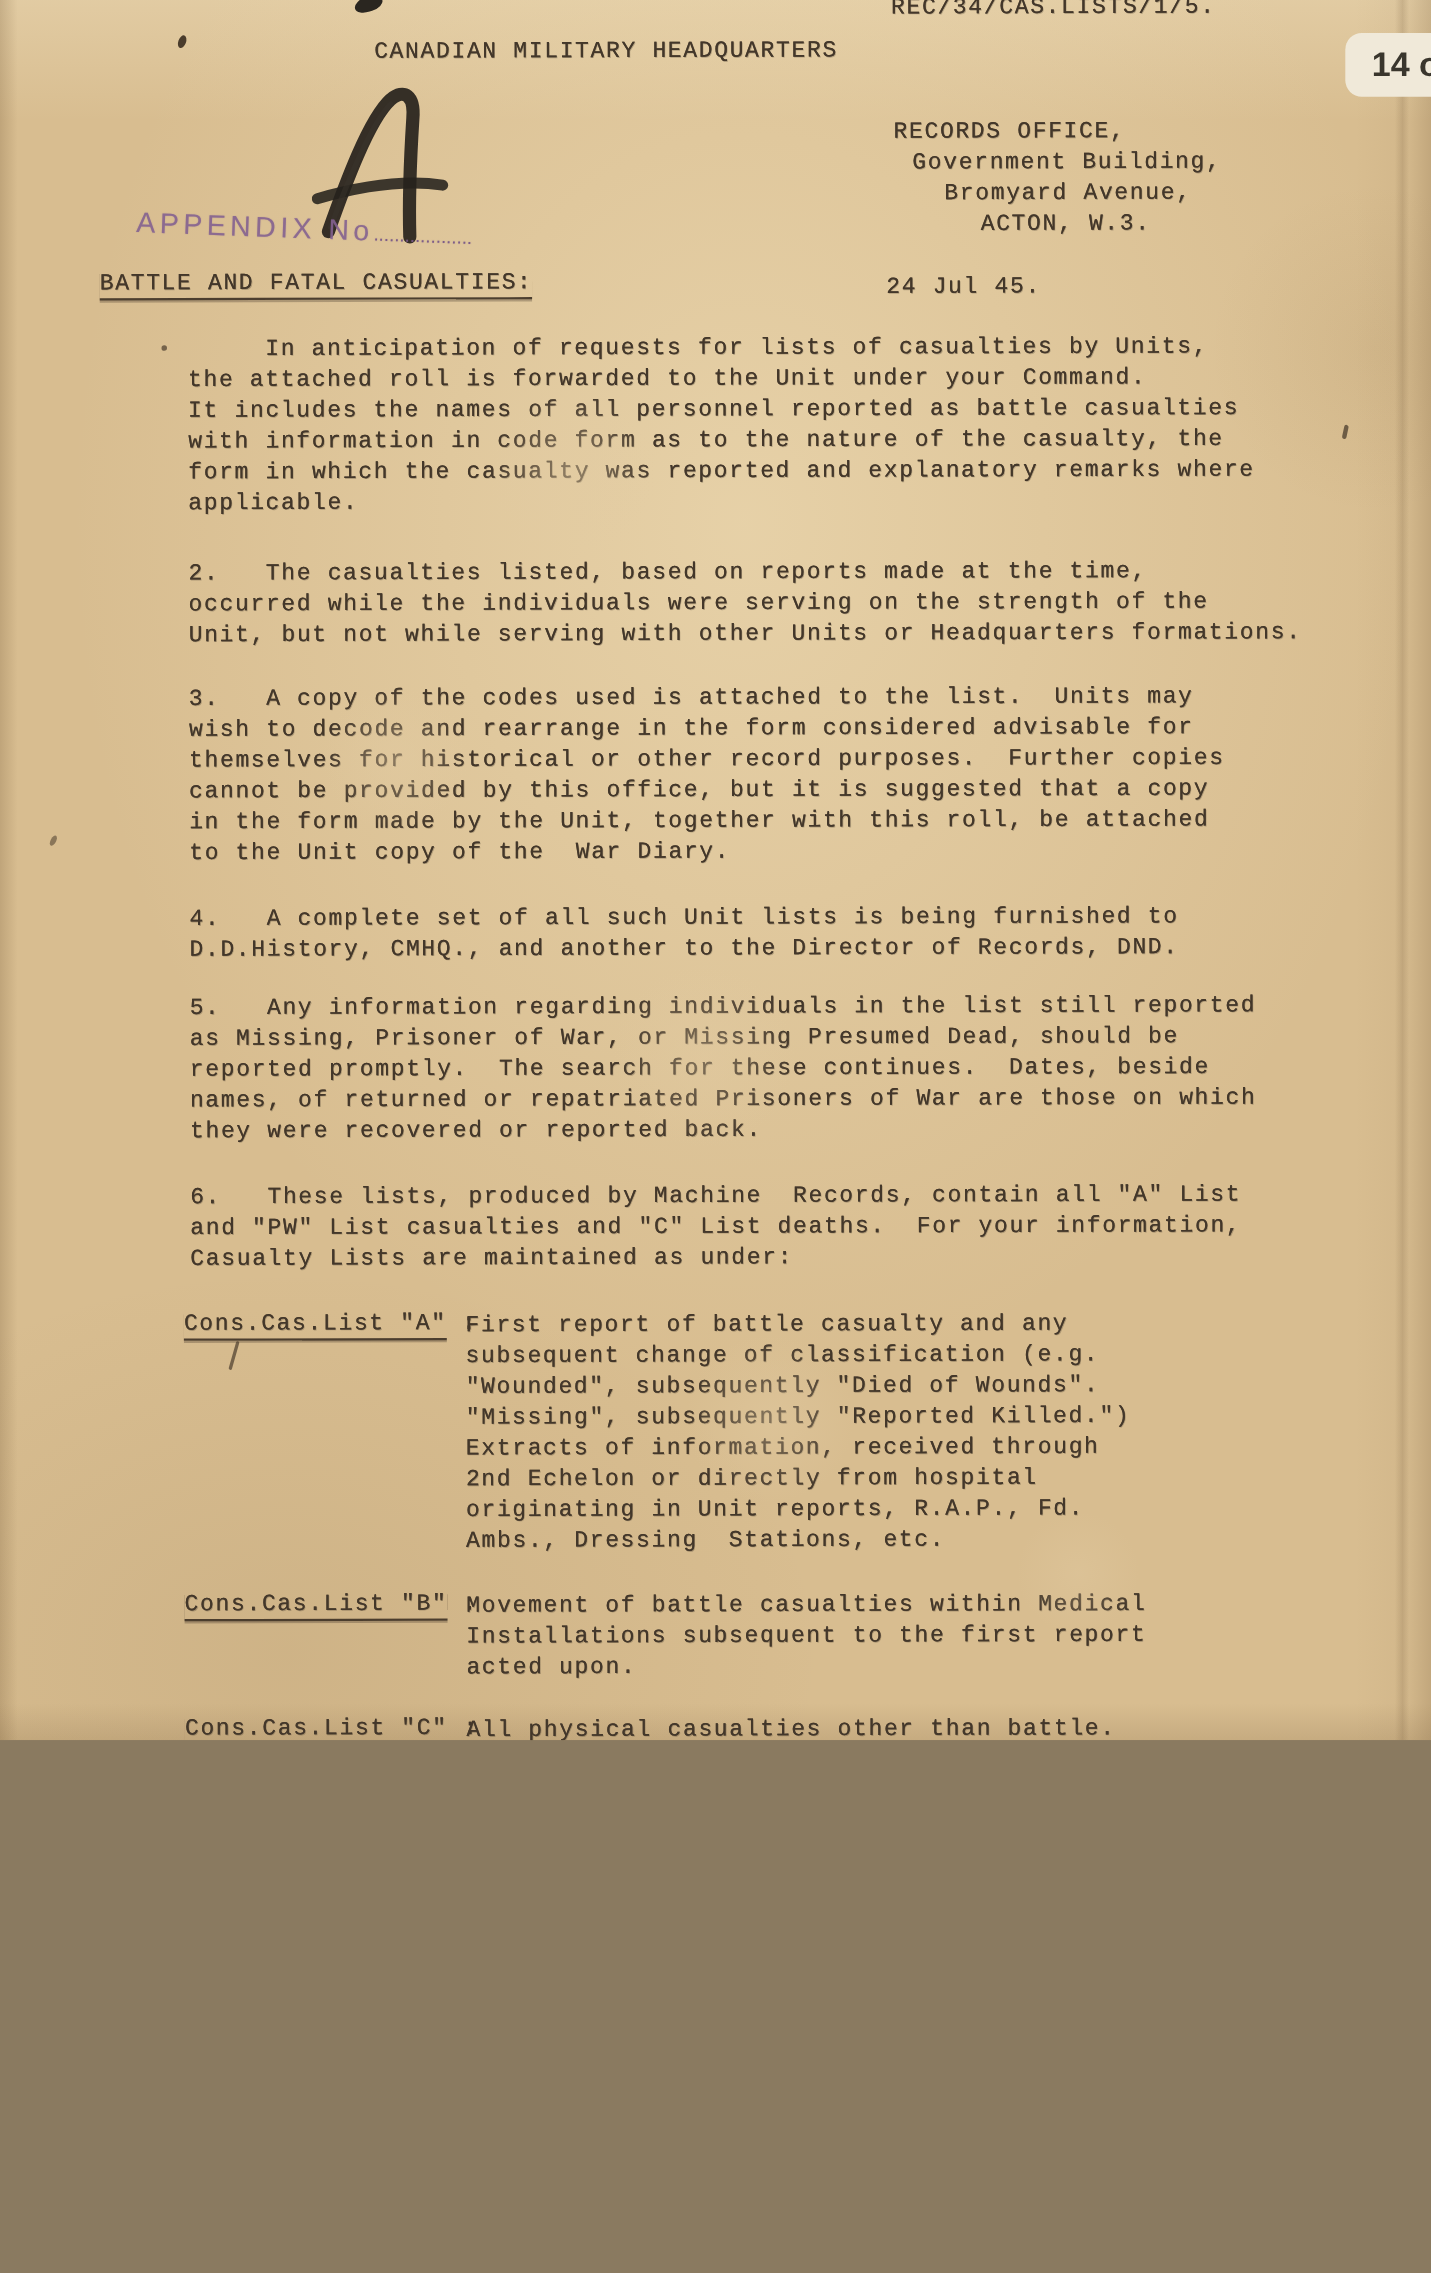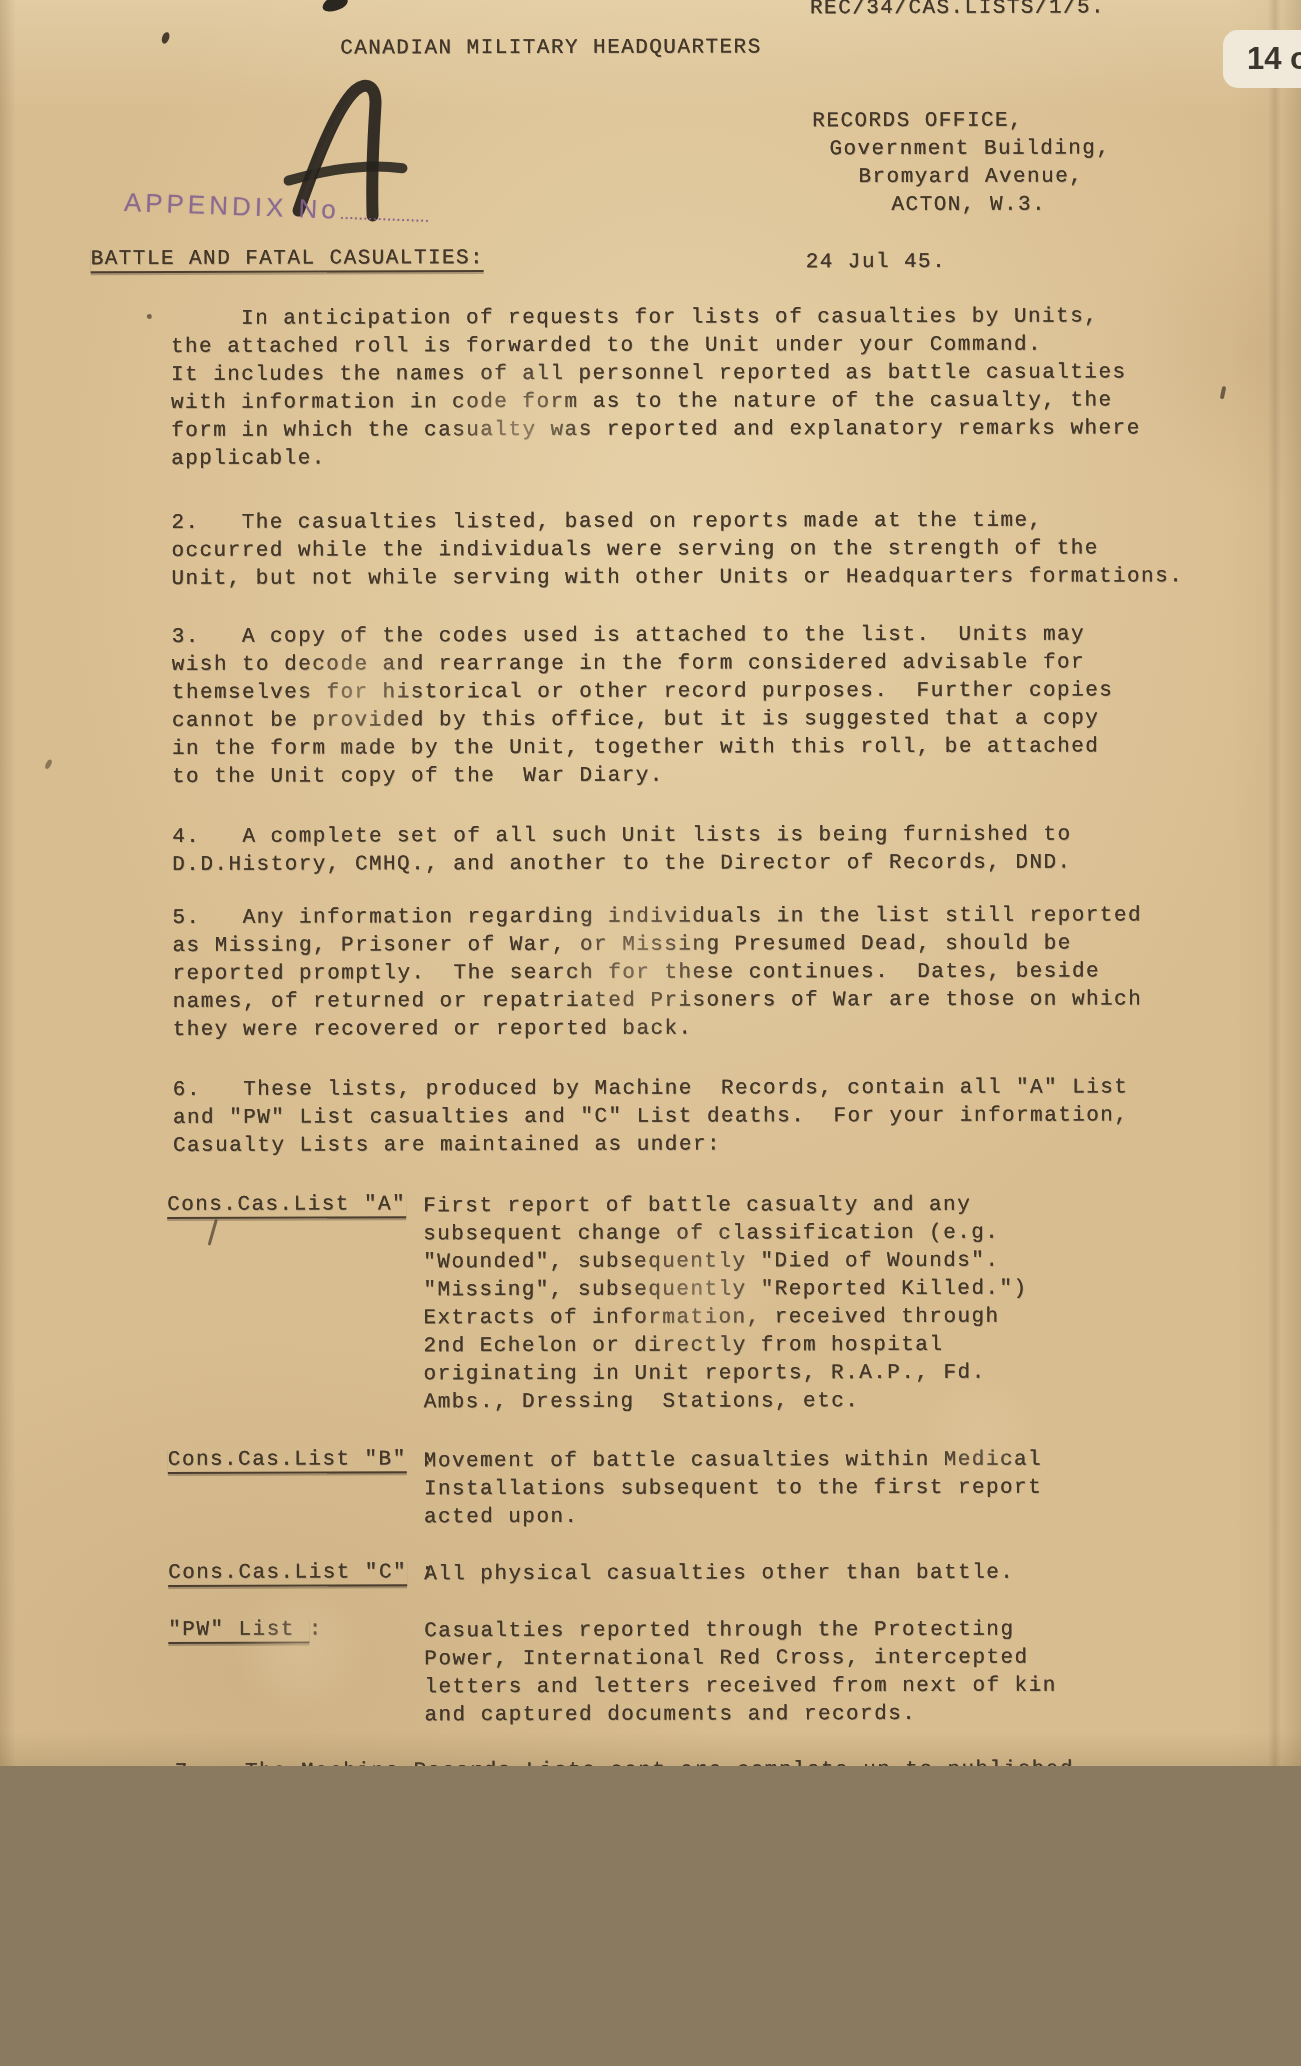--- a/index.html
+++ b/index.html
@@ -1,17 +1,17 @@
 <!DOCTYPE html>
 <html><head>
 <meta charset="utf-8">
 <style>
   html,body{margin:0;padding:0;background:#8a7a60;}
   .page{
-    position:relative;width:1301px;height:1766px;overflow:hidden;margin:0 auto;
+    position:relative;width:1301px;height:1582px;overflow:hidden;margin:0 auto;
     background:
       radial-gradient(ellipse 850px 1100px at 52% 30%, rgba(240,222,183,0.6), rgba(240,222,183,0) 72%),
       radial-gradient(ellipse 700px 500px at 20% 95%, rgba(120,90,50,0.10), transparent 70%),
       radial-gradient(circle 200px at 96% 20%, rgba(120,90,50,0.08), transparent 75%),
       linear-gradient(90deg, rgba(105,78,45,0.22) 0px, rgba(105,78,45,0) 16px),
       linear-gradient(270deg, rgba(105,78,45,0.20) 0px, rgba(105,78,45,0.05) 20px, rgba(105,78,45,0) 70px),
       linear-gradient(0deg, rgba(105,78,45,0.16) 0px, rgba(105,78,45,0) 34px),
       linear-gradient(180deg, rgba(248,236,205,0.30) 0px, rgba(248,236,205,0) 110px),
       #d8bd90;
     font-family:"Liberation Mono","DejaVu Sans Mono",monospace;

